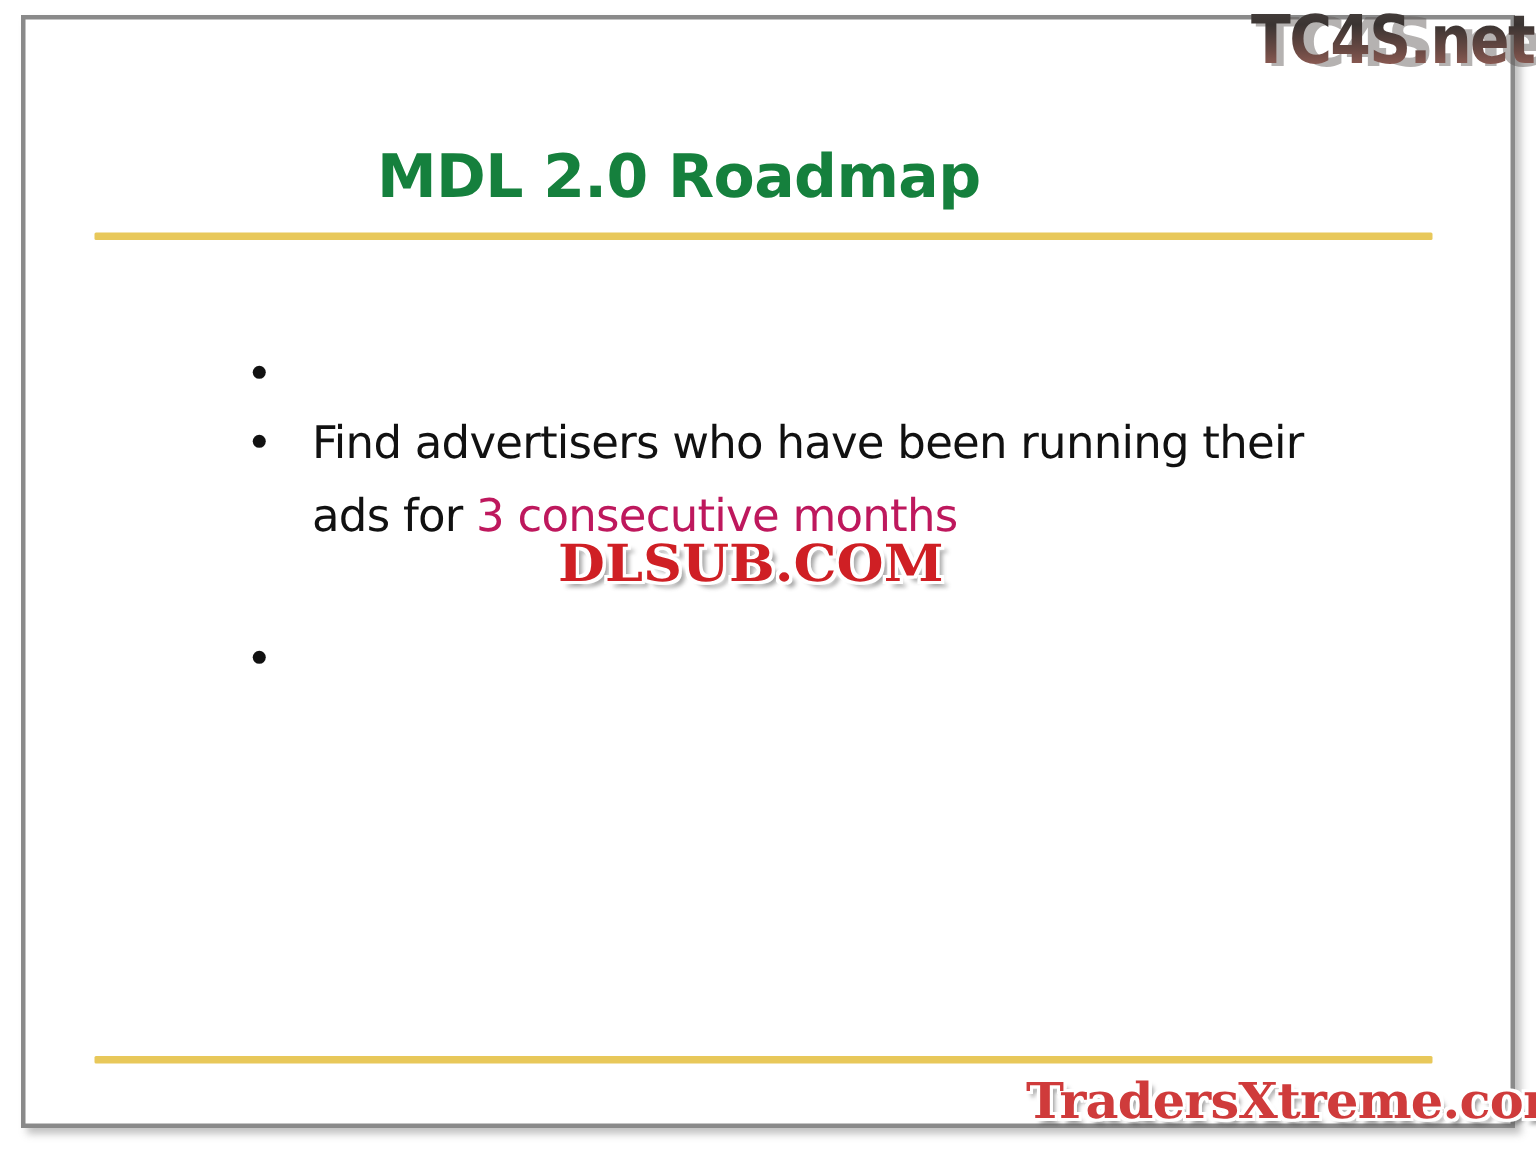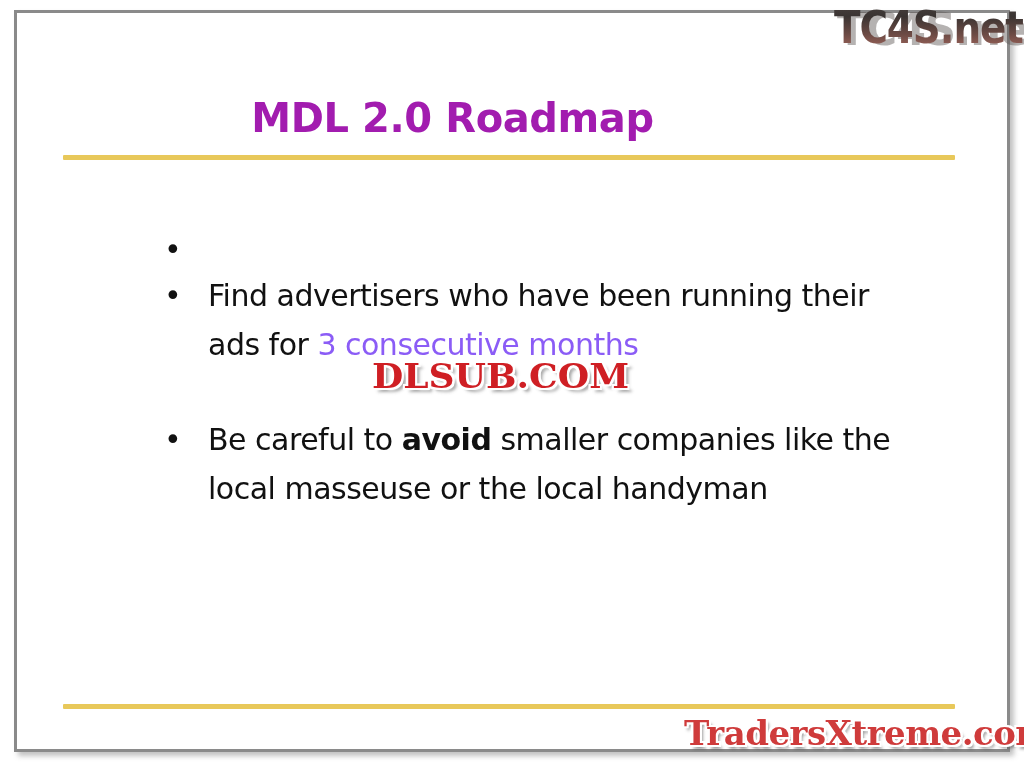--- a/index.html
+++ b/index.html
@@ -32,21 +32,21 @@
   #slide-title {
     position: absolute;
     left: 0;
     top: 68px;
     width: 905px;
     text-align: center;
     font-family: "DejaVu Sans", sans-serif;
     font-weight: bold;
     font-size: 40px;
     letter-spacing: -0.4px;
-    color: #a21caf;
+    color: #15803d;
     white-space: nowrap;
   }
 
   
   .gold-rule {
     position: absolute;
     left: 63px;
     width: 892px;
     height: 5px;
     background: #e8c85a;
@@ -75,21 +75,21 @@
   }
   .bullet-marker {
     position: absolute;
     left: 164px;
     top: 0;
     font-size: 30px;
     line-height: 49px;
     color: #111111;
   }
   .bullet-text b { font-weight: bold; }
-  .accent { color: #8b5cf6; }
+  .accent { color: #be185d; }
 
   
   #watermark-tc4s {
     position: absolute;
     left: 834px;
     top: 2px;
     font-family: "DejaVu Sans", sans-serif;
     font-weight: bold;
     font-size: 40px;
     letter-spacing: -1px;
@@ -173,21 +173,20 @@
     <span class="bullet-marker">•</span>
   </div>
 
   <div class="bullet-item">
     <span class="bullet-marker">•</span>
     <span class="bullet-text"><span>Find advertisers who have been running their ads for </span><span class="accent">3 consecutive months</span></span>
   </div>
 
   <div class="bullet-item">
     <span class="bullet-marker">•</span>
-    <span class="bullet-text"><span>Be careful to </span><b>avoid</b><span> smaller companies like the local masseuse or the local handyman</span></span>
   </div>
 
 </div>
 
 <div id="rule-bottom" class="gold-rule"></div>
 
 <div id="watermark-tc4s-shadow">TC4S.net</div>
 <div id="watermark-tc4s">TC4S.net</div>
 
 <div id="watermark-dlsub">DLSUB.COM</div>

